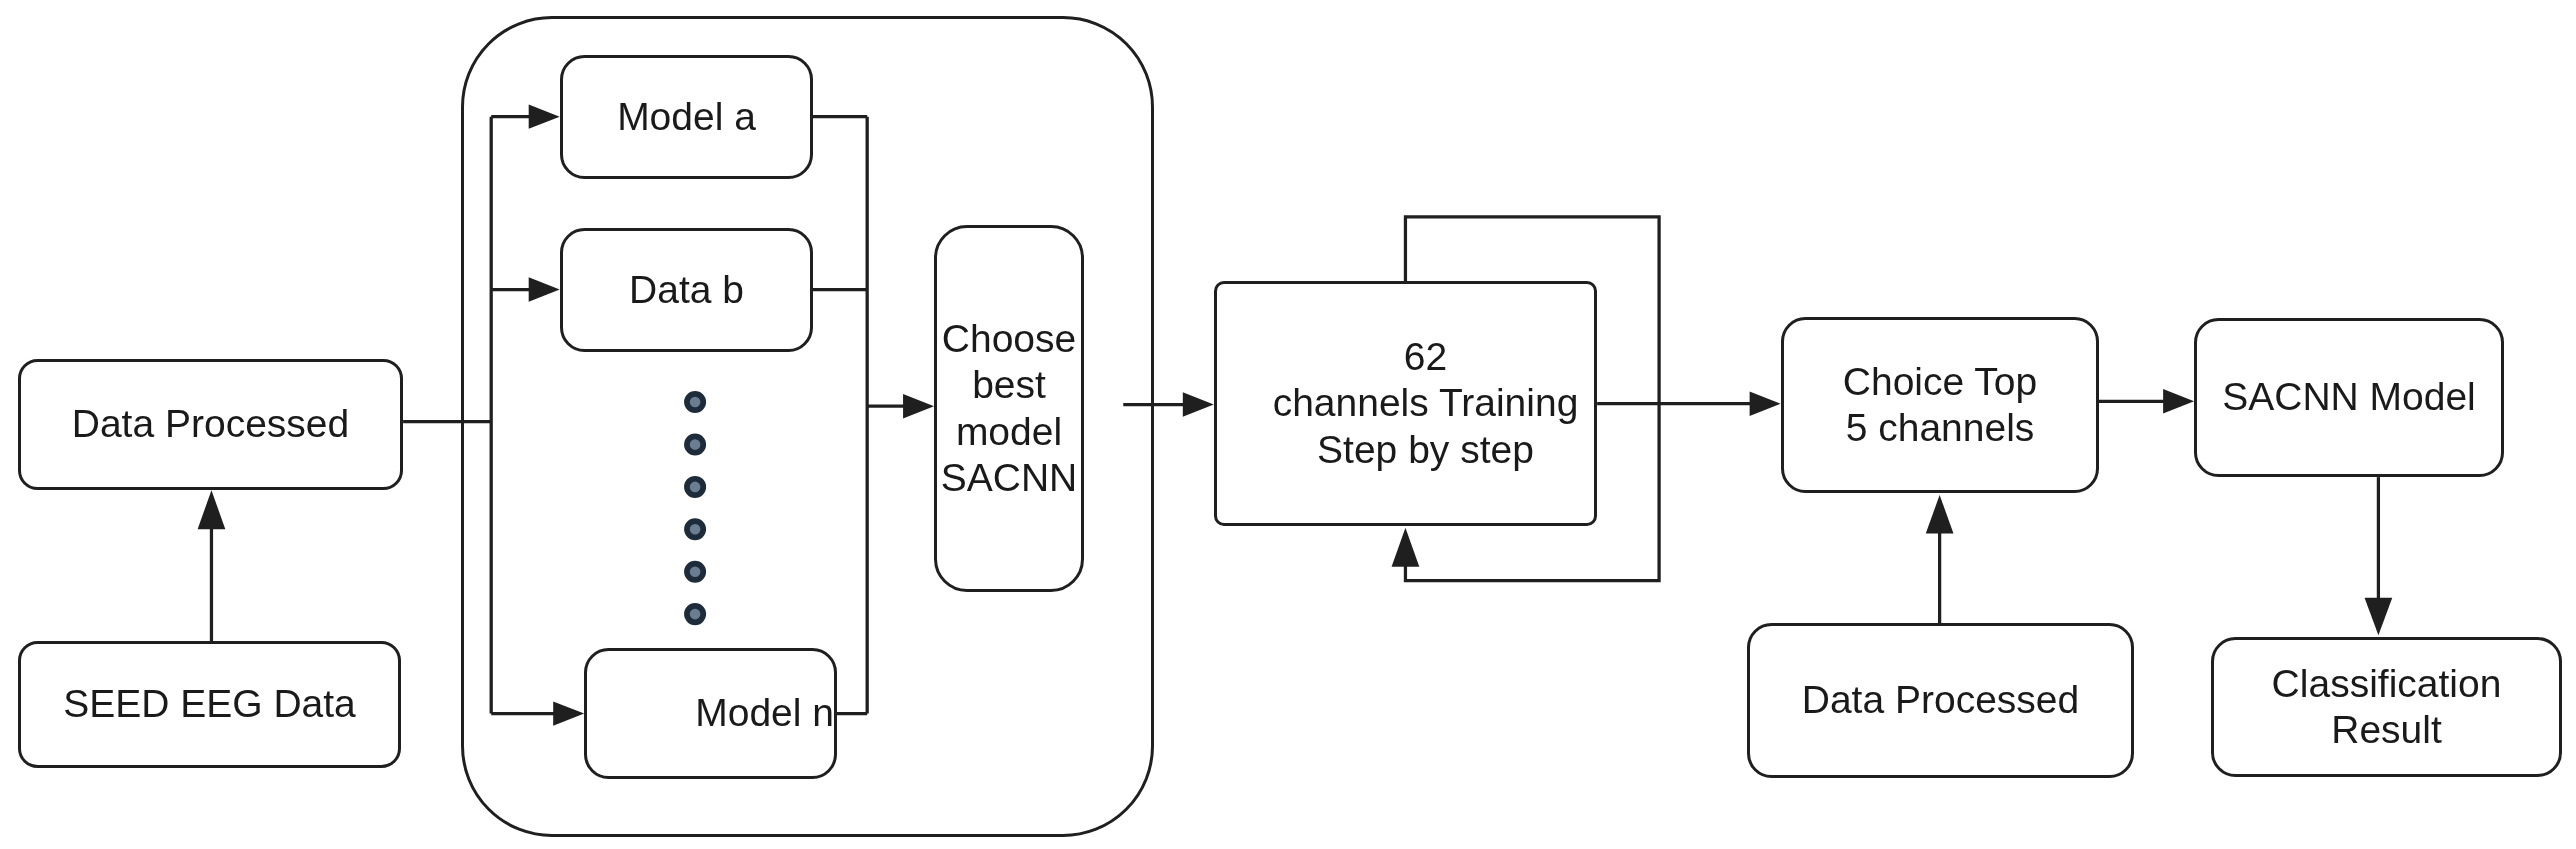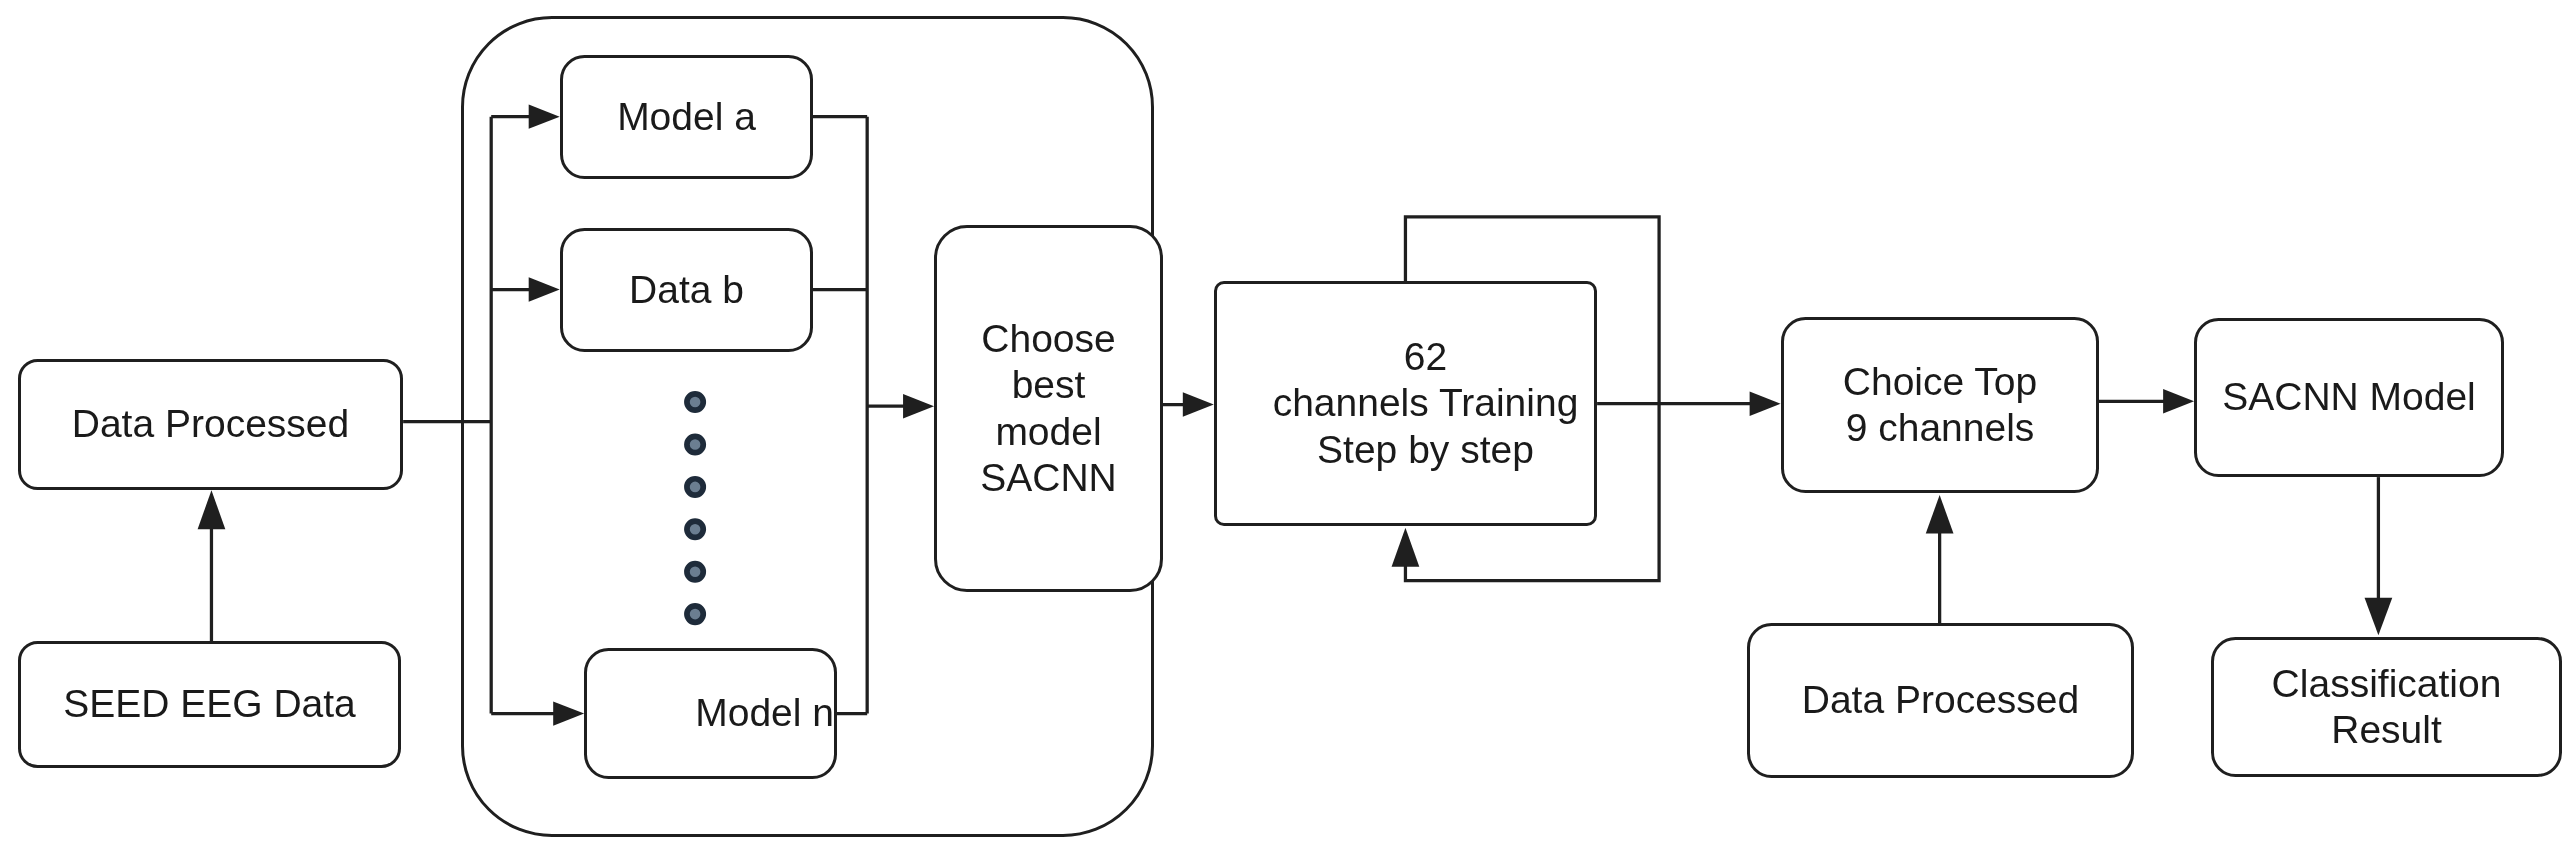--- a/index.html
+++ b/index.html
@@ -160,36 +160,36 @@
   </div>
 
   <div class="node" style="left:560px; top:228px; width:253px; height:124px;">
     <span>Data b</span>
   </div>
 
   <div class="node" style="left:584px; top:648px; width:253px; height:131px;justify-content:flex-end;">
     <span>Model n</span>
   </div>
 
-  <div class="node r40" style="left:934px; top:225px; width:229px; height:367px;">
+  <div class="node r40" style="left:934px; top:225px; width:150px; height:367px;">
     <span>Choose
 best
 model
 SACNN</span>
   </div>
 
   <div class="node r46" style="left:1214px; top:281px; width:383px; height:245px;">
     <span>62
 channels Training
 Step by step</span>
   </div>
 
   <div class="node" style="left:1781px; top:317px; width:318px; height:176px;">
     <span>Choice Top
-9 channels</span>
+5 channels</span>
   </div>
 
   <div class="node" style="left:2194px; top:318px; width:310px; height:159px;">
     <span>SACNN Model</span>
   </div>
 
   <div class="node" style="left:1747px; top:623px; width:387px; height:155px;">
     <span>Data Processed</span>
   </div>
 

